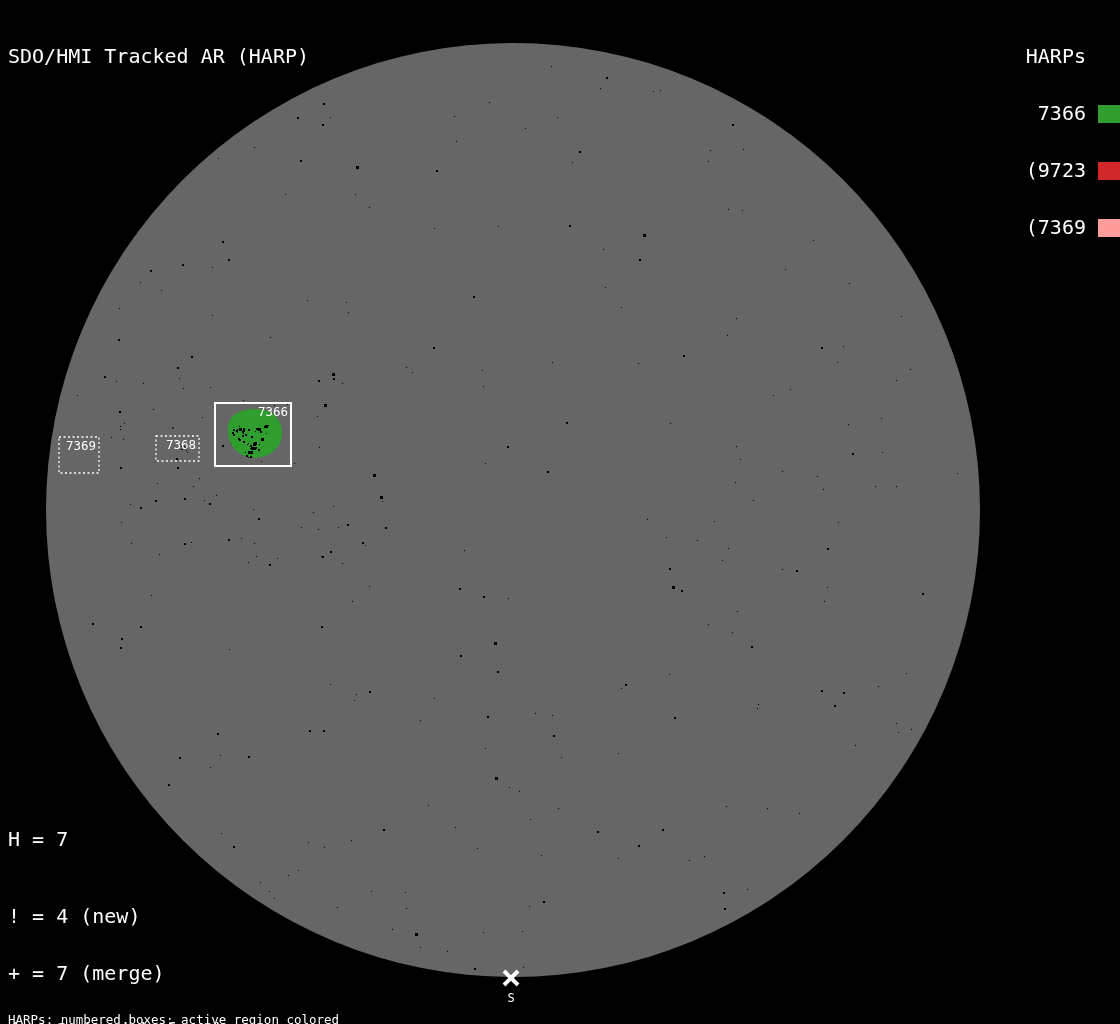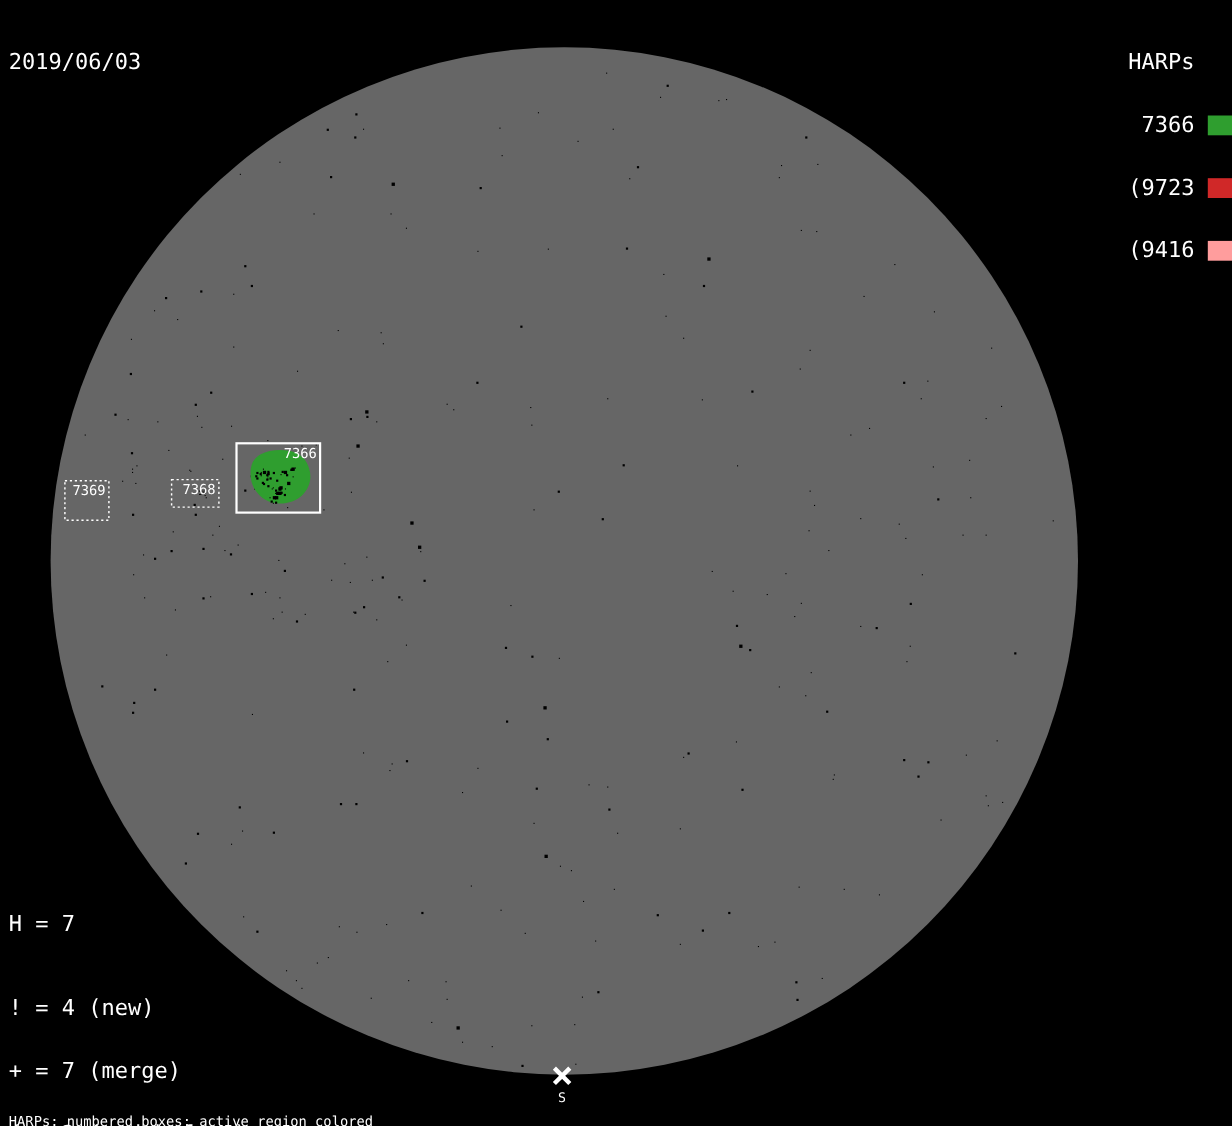--- a/index.html
+++ b/index.html
@@ -392,39 +392,39 @@
         <rect x="156" y="436" width="43" height="25" fill="none" stroke="#ffffff" stroke-width="1.3" stroke-dasharray="2 2.5"></rect>
         <text x="196" y="449" text-anchor="end" fill="#ffffff" class="box-label">7368</text>
         <rect x="59" y="437" width="40" height="36" fill="none" stroke="#ffffff" stroke-width="1.3" stroke-dasharray="2 2.5"></rect>
         <text x="96" y="450" text-anchor="end" fill="#ffffff" class="box-label">7369</text>
       </g>
     <path stroke-width="4" fill="none" d="M504 971 L518 985 M518 971 L504 985" stroke="#ffffff"></path>
     <text class="s-label" x="511" y="1002">S</text>
   </svg>
 
   <div class="txt t20" style="left:8px; top:9px;">
-    <div>2019/06/03</div>
+    <div>SDO/HMI Tracked AR (HARP)</div>
   </div>
 
 
   <div class="harps">
     <div class="hrow">
       <span>HARPs</span>
       <span class="swatch hidden"></span>
     </div>
     <div class="hrow">
       <span>7366</span>
       <span class="swatch" style="background: rgb(47, 158, 47);"></span>
     </div>
     <div class="hrow">
       <span>(9723</span>
       <span class="swatch" style="background: rgb(208, 40, 40);"></span>
     </div>
     <div class="hrow">
-      <span>(9416</span>
+      <span>(7369</span>
       <span class="swatch" style="background: rgb(255, 157, 157);"></span>
     </div>
   </div>
 
   <div class="txt t20" style="left:8px; top:830px;">H = 7</div>
 
   <div class="txt t20" style="left:8px; top:869px;">
     <div>! = 4 (new)</div>
     <div>+ = 7 (merge)</div>
     <div>( = 2 (pad before)</div>

